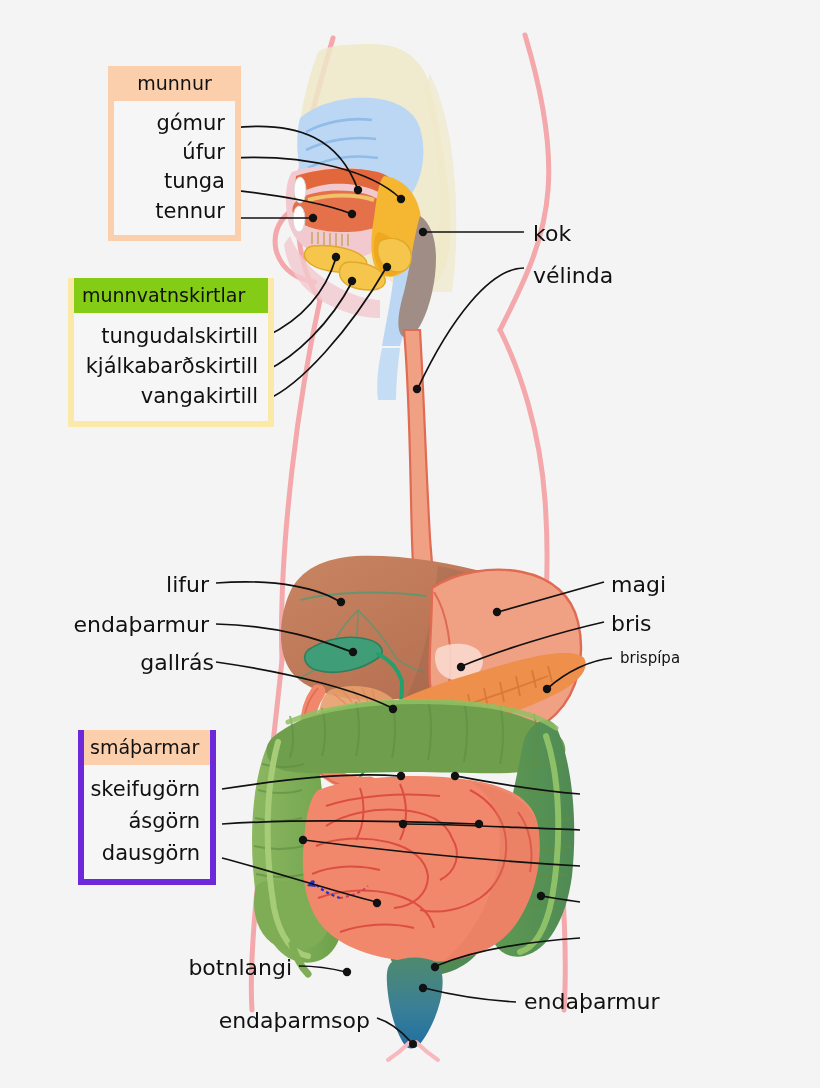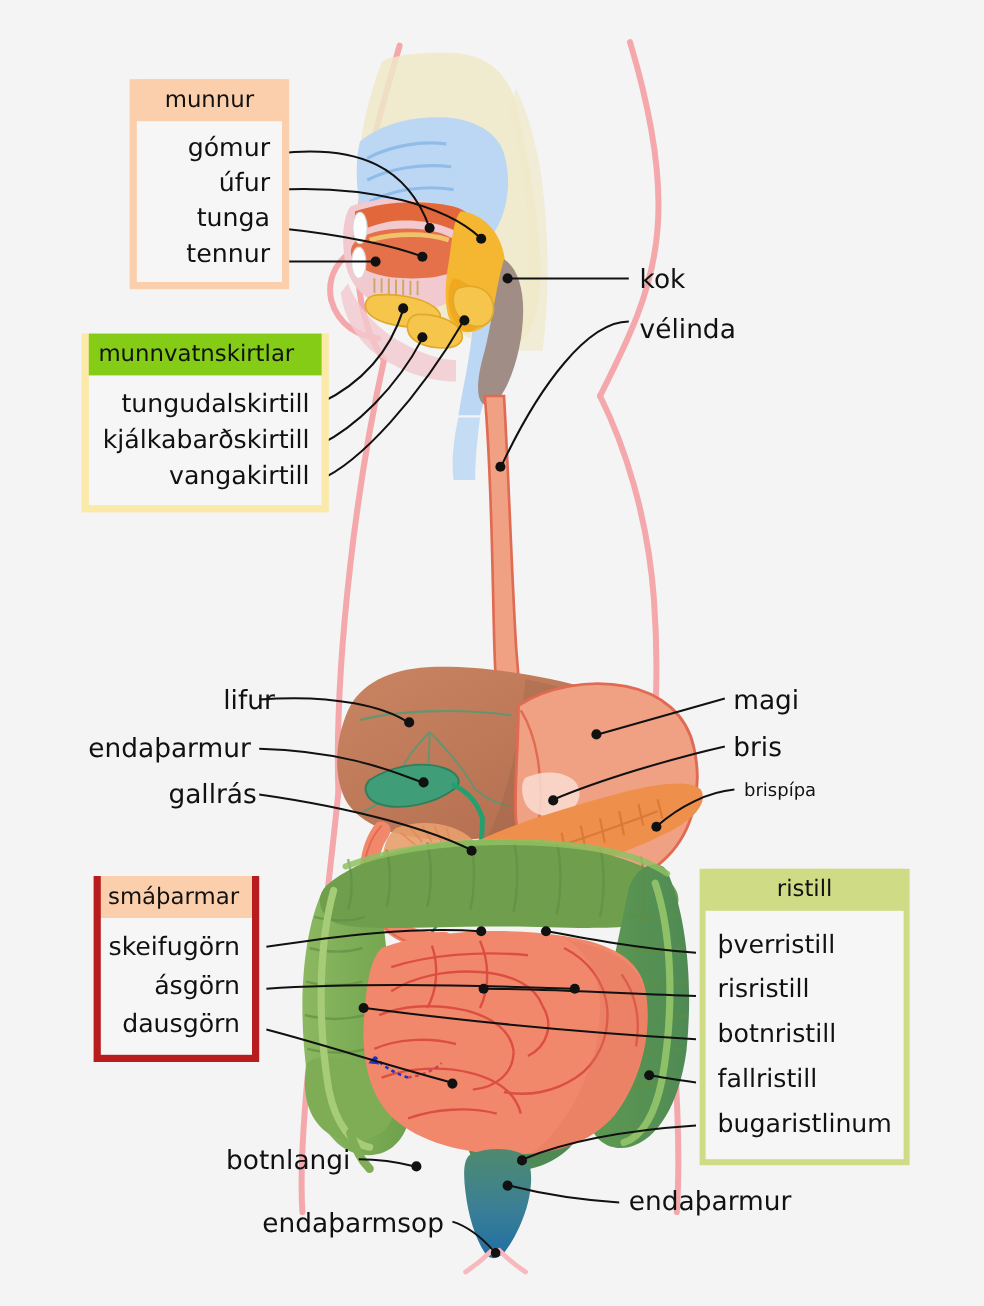--- a/index.html
+++ b/index.html
@@ -33,21 +33,21 @@
   #box-munnur .lg-body{align-items:flex-end;}
   #box-munnur .lg-item{margin:3.5px 0;}
 
   
   #box-gl{left:68px;top:278px;width:206px;background:#fbe9a8;padding:0 6px 6px 6px;}
   #box-gl .lg-head{background:#84cc16;text-align:left;padding-left:8px;}
   #box-gl .lg-body{align-items:flex-end;}
   #box-gl .lg-item{margin:4px 0;}
 
   
-  #box-sm{left:78px;top:730px;width:138px;background:#b91c1c;padding:0 6px 6px 6px;}
+  #box-sm{left:78px;top:730px;width:138px;background:#6d28d9;padding:0 6px 6px 6px;}
   #box-sm .lg-head{background:#fbcfab;text-align:left;padding-left:6px;}
   #box-sm .lg-body{align-items:flex-end;}
   #box-sm .lg-item{margin:5px 0;}
 
   
   #box-ri{left:583px;top:724px;width:175px;background:#cfdc85;padding:0 5px 5px 5px;}
   #box-ri .lg-head{background:#cfdc85;}
   #box-ri .lg-body{align-items:flex-start;padding-top:10px;padding-bottom:12px;}
   #box-ri .lg-item{margin:7.5px 0;}
 
@@ -430,34 +430,24 @@
 
   <div class="legend" id="box-sm">
     <div class="lg-head">smáþarmar</div>
     <div class="lg-body">
       <div class="lg-item">skeifugörn</div>
       <div class="lg-item">ásgörn</div>
       <div class="lg-item">dausgörn</div>
     </div>
   </div>
 
-  <div class="legend" id="box-ri">
-    <div class="lg-head">ristill</div>
-    <div class="lg-body">
-      <div class="lg-item">þverristill</div>
-      <div class="lg-item">risristill</div>
-      <div class="lg-item">botnristill</div>
-      <div class="lg-item">fallristill</div>
-      <div class="lg-item">bugaristlinum</div>
-    </div>
-  </div>
 
   <div class="olab" id="lab-kok" style="left:533px;top:223px;">kok</div>
   <div class="olab" id="lab-velinda" style="left:533px;top:265px;">vélinda</div>
-  <div class="olab right" id="lab-lifur" style="left:209px;top:574px;margin-left:20px;">lifur</div>
+  <div class="olab right" id="lab-lifur" style="left:209px;top:574px;">lifur</div>
   <div class="olab right" id="lab-gallbladra" style="left:209px;top:614px;">endaþarmur</div>
   <div class="olab right" id="lab-gallras" style="left:214px;top:652px;">gallrás</div>
   <div class="olab" id="lab-magi" style="left:611px;top:574px;">magi</div>
   <div class="olab" id="lab-bris" style="left:611px;top:613px;">bris</div>
   <div class="olab small" id="lab-brispipa" style="left:620px;top:651px;">brispípa</div>
   <div class="olab right" id="lab-botnlangi" style="left:292px;top:957px;">botnlangi</div>
   <div class="olab right" id="lab-endatharmsop" style="left:370px;top:1010px;">endaþarmsop</div>
   <div class="olab" id="lab-endatharmur" style="left:524px;top:991px;">endaþarmur</div>
 
 </div>

